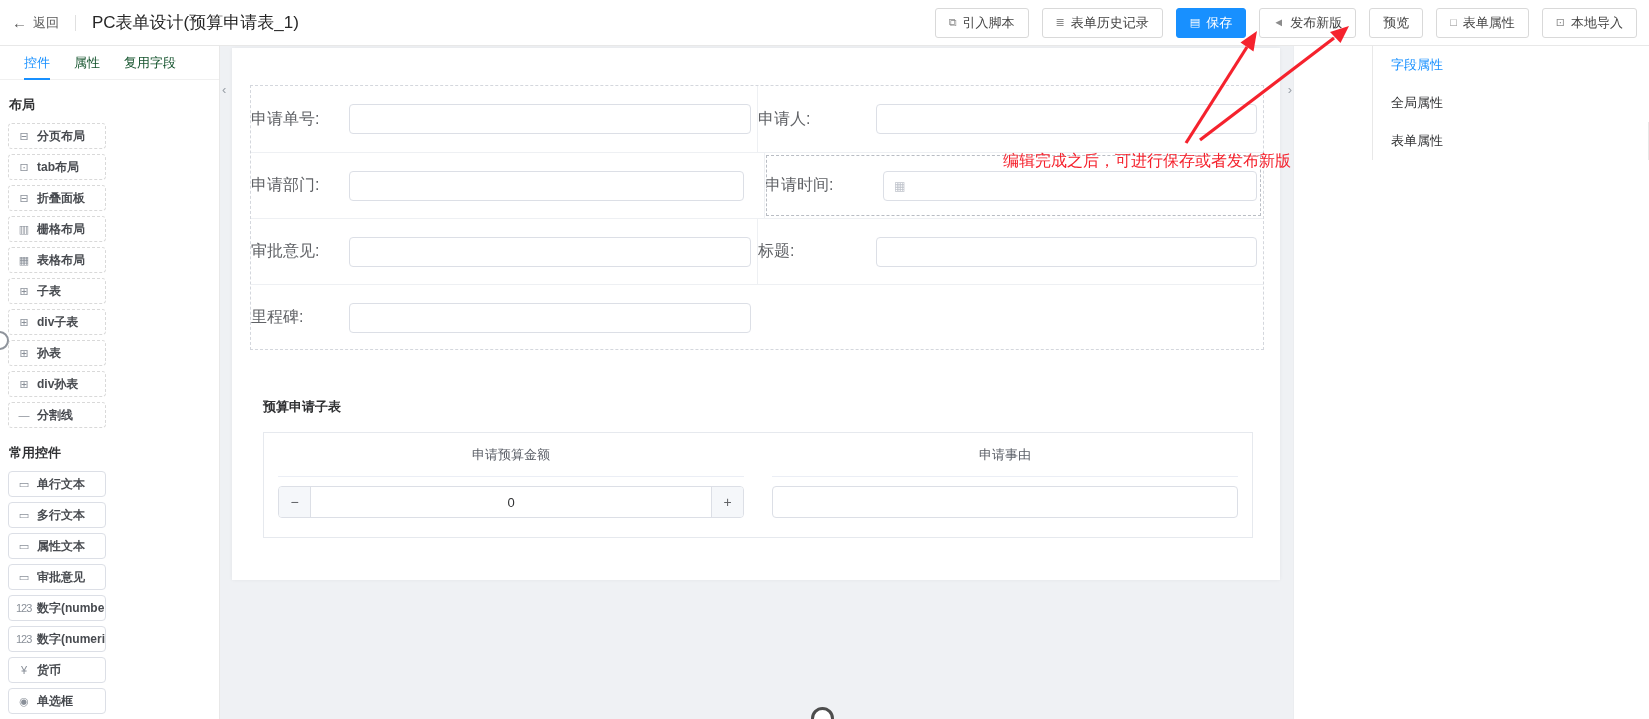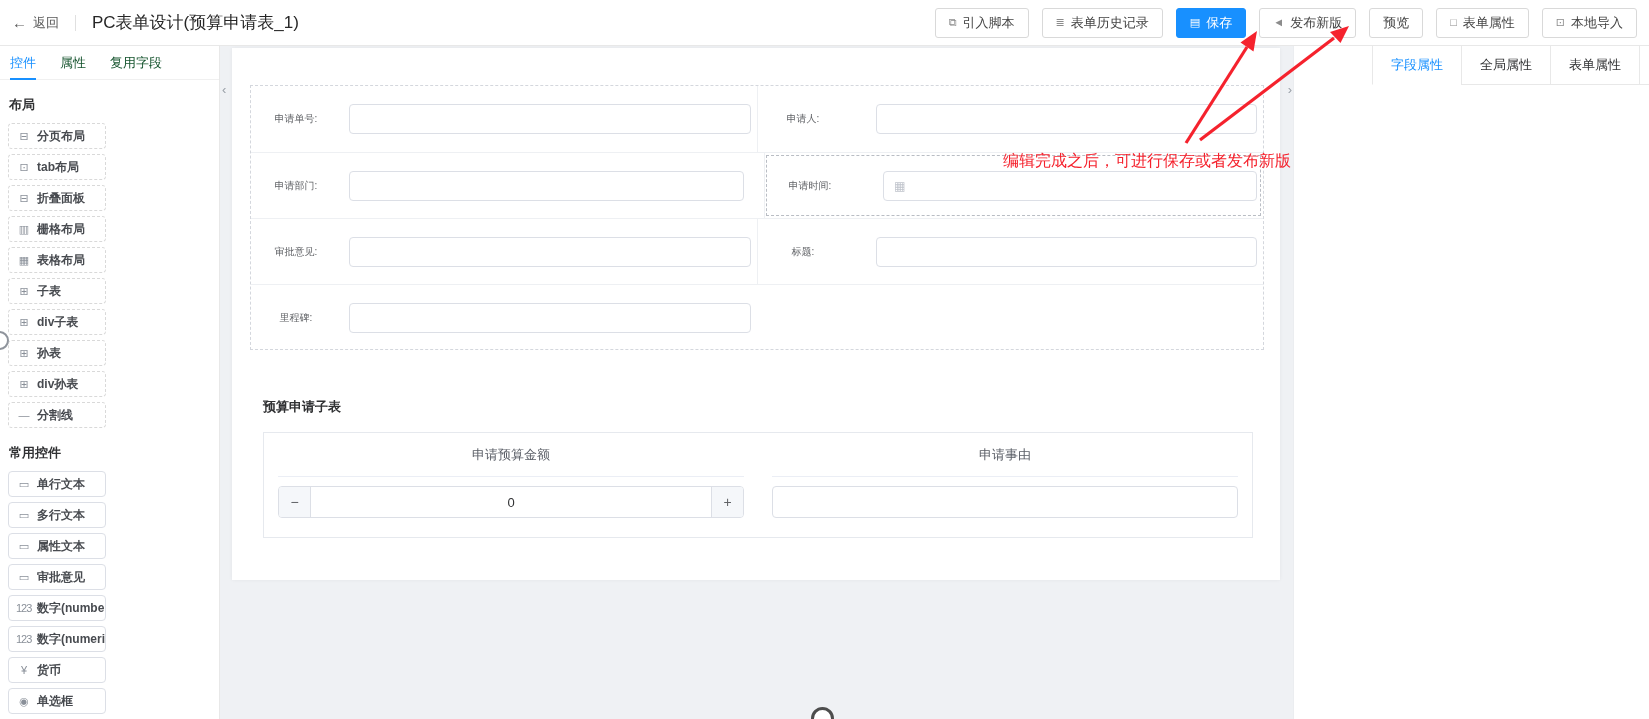--- a/index.html
+++ b/index.html
@@ -17,21 +17,21 @@
   .hbtn { display:flex; align-items:center; gap:6px; height:30px; padding:0 13px; background:#fff;
     border:1px solid #d9d9d9; border-radius:3px; font-size:13px; color:#444; cursor:pointer;
     font-family:inherit; }
   .hbtn .bi { font-size:11px; color:#8c8c8c; line-height:1; }
   .hbtn.primary { background:#1890ff; border-color:#1890ff; color:#fff; }
   .hbtn.primary .bi { color:#fff; }
 
   
   .left-panel { position:absolute; left:0; top:46px; width:220px; height:673px; background:#fff;
     border-right:1px solid #e8e8e8; overflow:hidden; z-index:4; }
-  .ltabs { display:flex; align-items:center; height:34px; padding:0 10px; gap:24px;
+  .ltabs { display:flex; align-items:center; height:34px; padding:0 24px; gap:24px;
     border-bottom:1px solid #f0f0f0; }
   .ltab { font-size:13px; color:#14532d; line-height:32px; cursor:pointer; position:relative; }
   .ltab.active { color:#1890ff; }
   .ltab.active::after { content:""; position:absolute; left:0; right:0; bottom:-1px; height:2px; background:#1890ff; }
   .lsec-title { font-size:13px; font-weight:bold; color:#303133; padding:16px 9px 9px; }
   .citems { display:flex; flex-wrap:wrap; padding:0 7px 0 8px; gap:5px 9px; }
   .citem { width:98px; height:26px; display:flex; align-items:center; gap:6px; padding:0 7px;
     border:1px solid #dcdfe6; border-radius:4px; background:#fff; cursor:grab; overflow:hidden; }
   .citem.dashed { border-style:dashed; border-color:#d9d9d9; }
   .ci { min-width:15px; font-size:11px; color:#8a9099; text-align:center; line-height:1;
@@ -47,21 +47,21 @@
   .edge-chevron.right { right:1px; }
 
   .form-region { position:absolute; left:18px; top:37px; width:1014px; height:265px;
     border:1px dashed #d4d7dd; }
   .frow { display:flex; height:66px; }
   .frow + .frow { border-top:1px solid #eef0f3; }
   .fcell { width:50%; display:flex; align-items:center; padding-right:6px; position:relative; }
   .fcell.rightc { border-left:1px solid #eef0f3;gap:20px; }
   .fcell.sel { outline:1px dashed #b9bdc4; outline-offset:-3px;margin-left:14px; }
   .fcell.empty { border-left:none; }
-  .flabel { width:90px; text-align:center; font-size:10px; color:#606266; margin-right:8px; flex:none; }
+  .flabel { width:90px; text-align:left; font-size:16px; color:#606266; margin-right:8px; flex:none; }
   .finput { flex:1; max-width:409px; height:30px; border:1px solid #dcdfe6; border-radius:4px;
     background:#fff; display:flex; align-items:center; padding:0 10px; }
   .cal-icon { font-size:12px; color:#c0c4cc; line-height:1; }
 
   .subform-title { position:absolute; left:31px; top:350px; font-size:13px; font-weight:bold; color:#303133; }
   .sub-box { position:absolute; left:31px; top:384px; width:990px; height:106px;
     border:1px solid #e6e9ee; background:#fff; }
   .sub-head { display:flex; padding-top:13px; }
   .sub-col { flex:1; margin:0 14px; text-align:center; font-size:13px; color:#5a5e66;
     padding-bottom:12px; border-bottom:1px solid #ebeef5; }
@@ -70,21 +70,21 @@
   .step-btn { width:32px; background:#f5f7fa; color:#606266; font-size:14px; display:flex;
     align-items:center; justify-content:center; cursor:pointer; }
   .step-btn.minus { border-right:1px solid #dcdfe6; }
   .step-btn.plus { border-left:1px solid #dcdfe6; }
   .step-val { flex:1; display:flex; align-items:center; justify-content:center; font-size:13px; color:#303133; }
   .sub-input { flex:1; height:32px; border:1px solid #dcdfe6; border-radius:4px; background:#fff; }
 
   
   .right-panel { position:absolute; right:0; top:46px; width:356px; height:673px; background:#fff;
     border-left:1px solid #ebedf0; z-index:4; }
-  .rtabs { display:flex; margin-left:78px; height:39px; border-bottom:1px solid #e8e8e8; }
+  .rtabs { display:flex; margin-left:78px; height:39px; border-bottom:1px solid #e8e8e8;flex-direction:column; }
   .rtab { padding:0 18px; line-height:38px; font-size:13px; color:#303133; border-left:1px solid #e8e8e8;
     cursor:pointer; background:#fff; }
   .rtab:last-child { border-right:1px solid #e8e8e8; }
   .rtab.active { color:#1890ff; margin-bottom:-1px; border-bottom:1px solid #fff; }
 
   
   .annotation-text { position:absolute; left:1003px; top:151px; font-size:16px; color:#f5222d;
     z-index:9; white-space:nowrap; }
   .overlay { position:absolute; left:0; top:0; z-index:8; pointer-events:none; }
 

